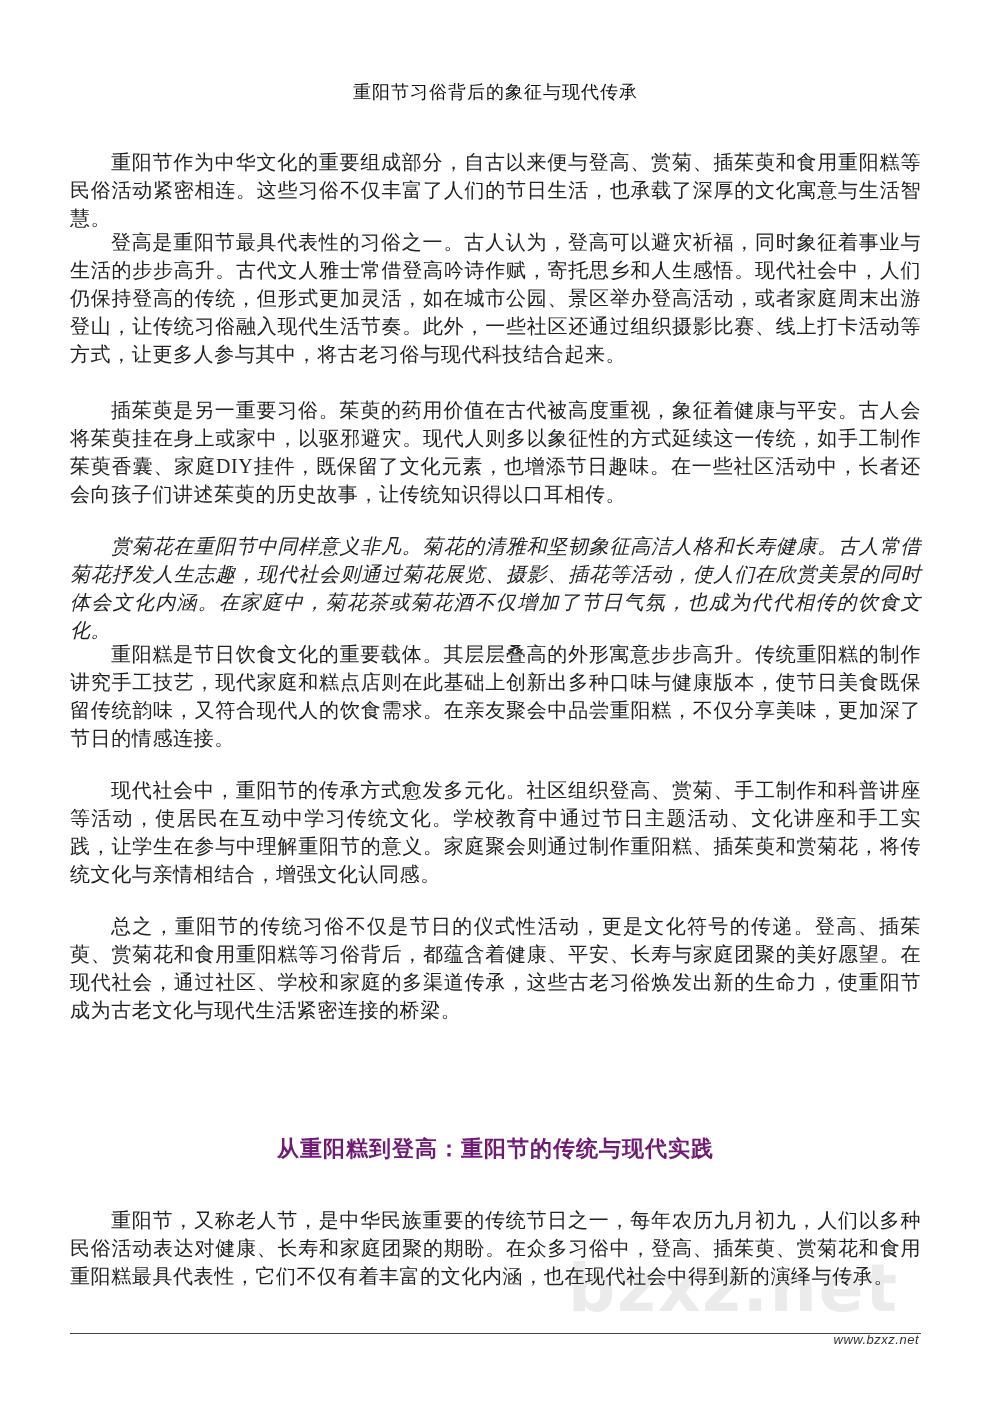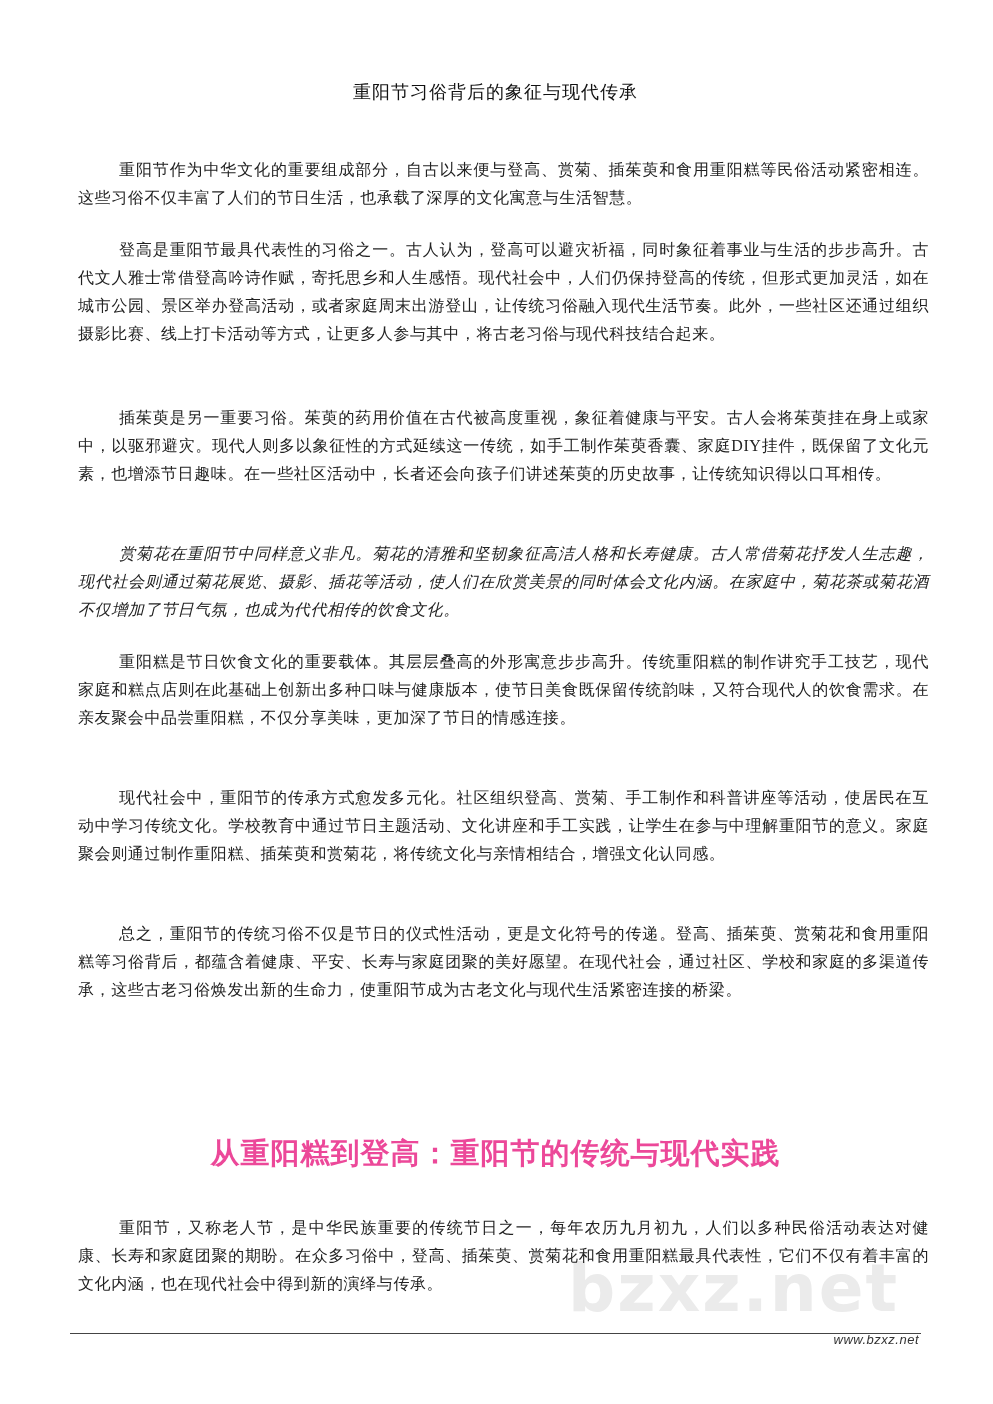--- a/index.html
+++ b/index.html
@@ -11,28 +11,28 @@
     .page { position: absolute; left: 70px; top: 0; width: 851px; }
     .title1 {
       position: absolute; left: 0; width: 851px; top: 80px;
       text-align: center; font-size: 18px; font-weight: normal; letter-spacing: 1px;
       color: #111;
       font-family: "DejaVu Serif", "Liberation Serif", serif;
       margin: 0;
     }
     .title2 {
       position: absolute; left: 0; width: 851px; top: 1134px;
-      text-align: center; font-size: 29px; font-weight: bold; letter-spacing: 1px;
-      color: #ec4899;
+      text-align: center; font-size: 22px; font-weight: bold; letter-spacing: 1px;
+      color: #701a75;
       font-family: "DejaVu Sans", "Liberation Sans", sans-serif;
       margin: 0;
     }
     .para {
-      position: absolute; left: 0; width: 851px; margin: 8px;
-      font-size: 16px; line-height: 28px; text-indent: 41px;
+      position: absolute; left: 0; width: 851px; margin: 0;
+      font-size: 20px; line-height: 28px; text-indent: 41px;
       text-align: justify; letter-spacing: 0.6px; color: #222;
     }
     #p1 { top: 148px; }
     #p2 { top: 228px; }
     #p3 { top: 396px; font-family: Liberation Serif, serif; }
     #p4 { top: 532px; font-style: italic; }
     #p5 { top: 640px; }
     #p6 { top: 776px; }
     #p7 { top: 912px; }
     #p8 { top: 1206px; }

